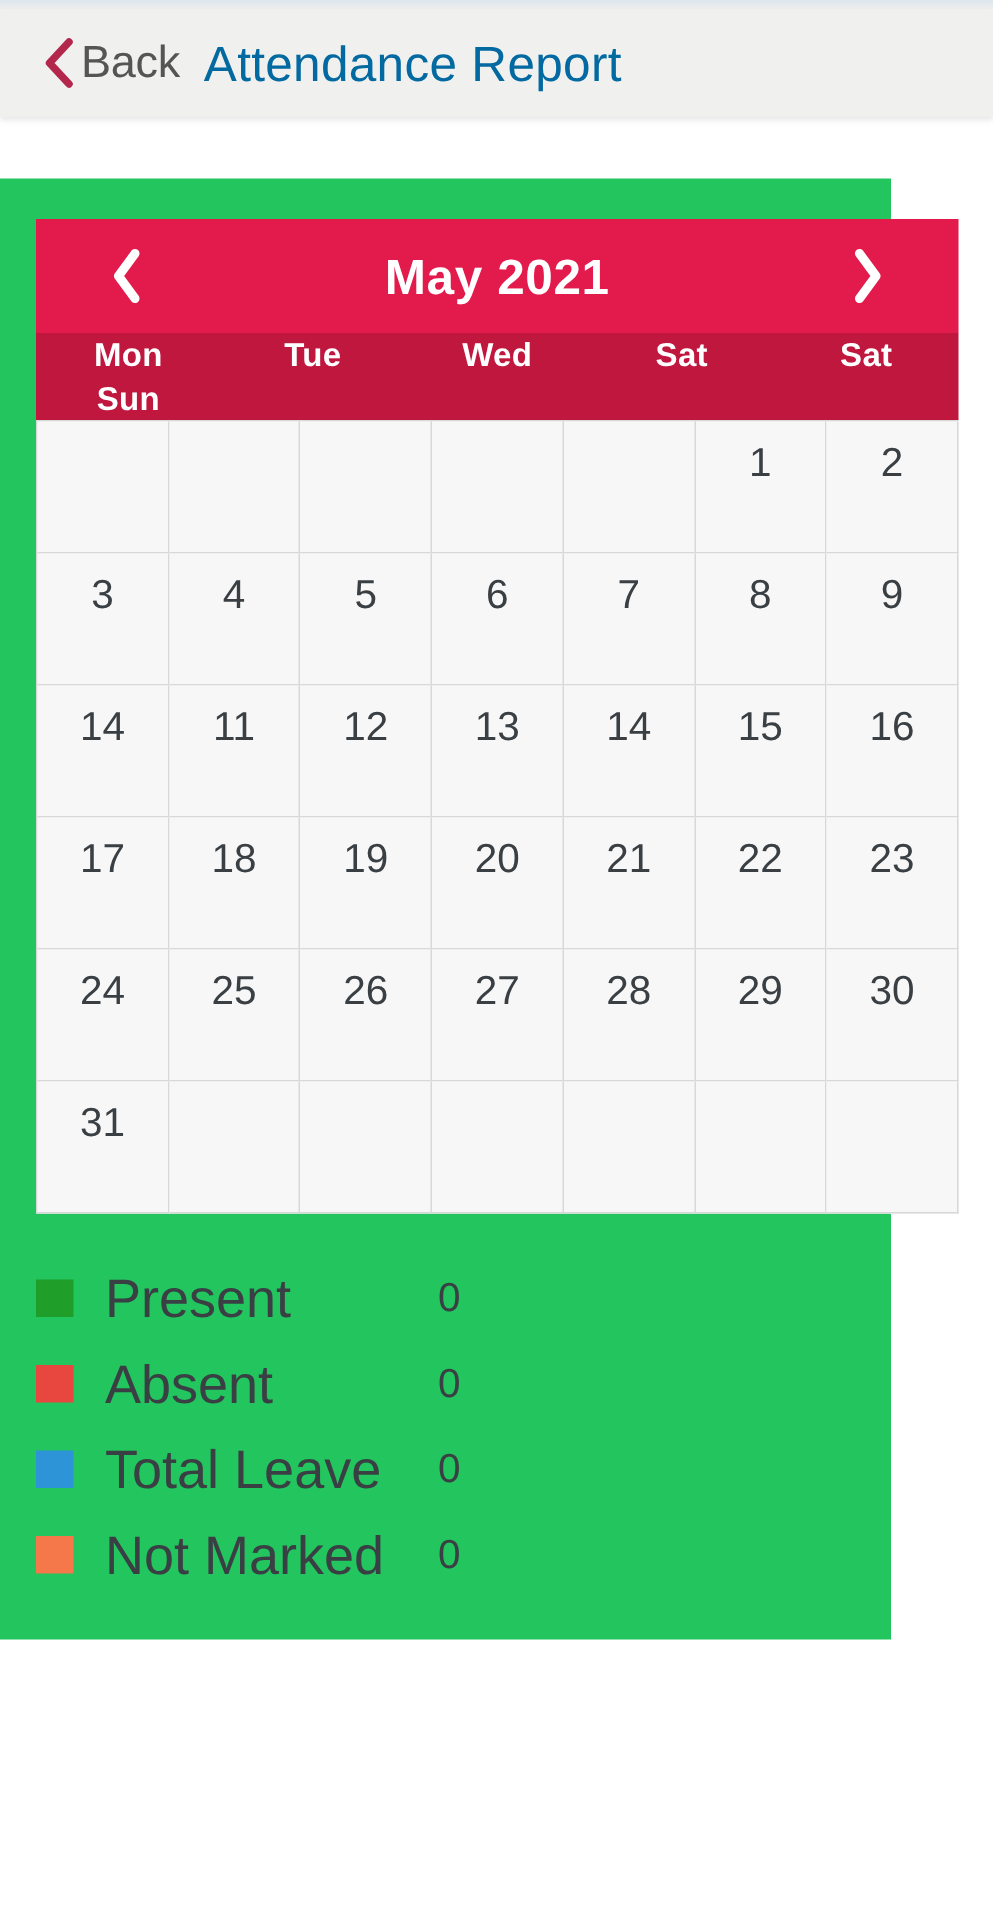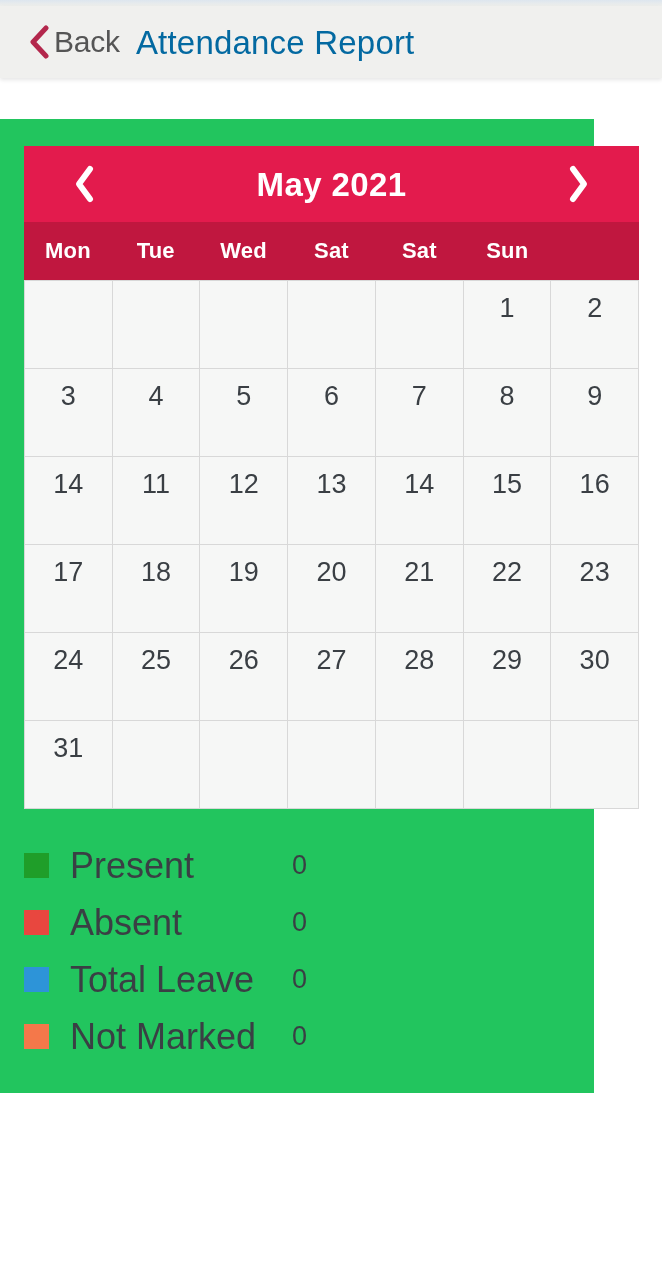--- a/index.html
+++ b/index.html
@@ -122,21 +122,21 @@
   .cal-month-label {
     font-size: 33px;
     color: #ffffff;
     font-weight: 600;
     letter-spacing: 0.4px;
     line-height: 1;
   }
 
   .cal-weekdays {
     display: grid;
-    grid-template-columns: repeat(7, 1fr);
+    grid-template-columns: repeat(5, 1fr);
     height: 58px;
     background: #c0173f;
   }
 
   .cal-weekday {
     display: flex;
     align-items: center;
     justify-content: center;
     color: #ffffff;
     font-size: 22px;

